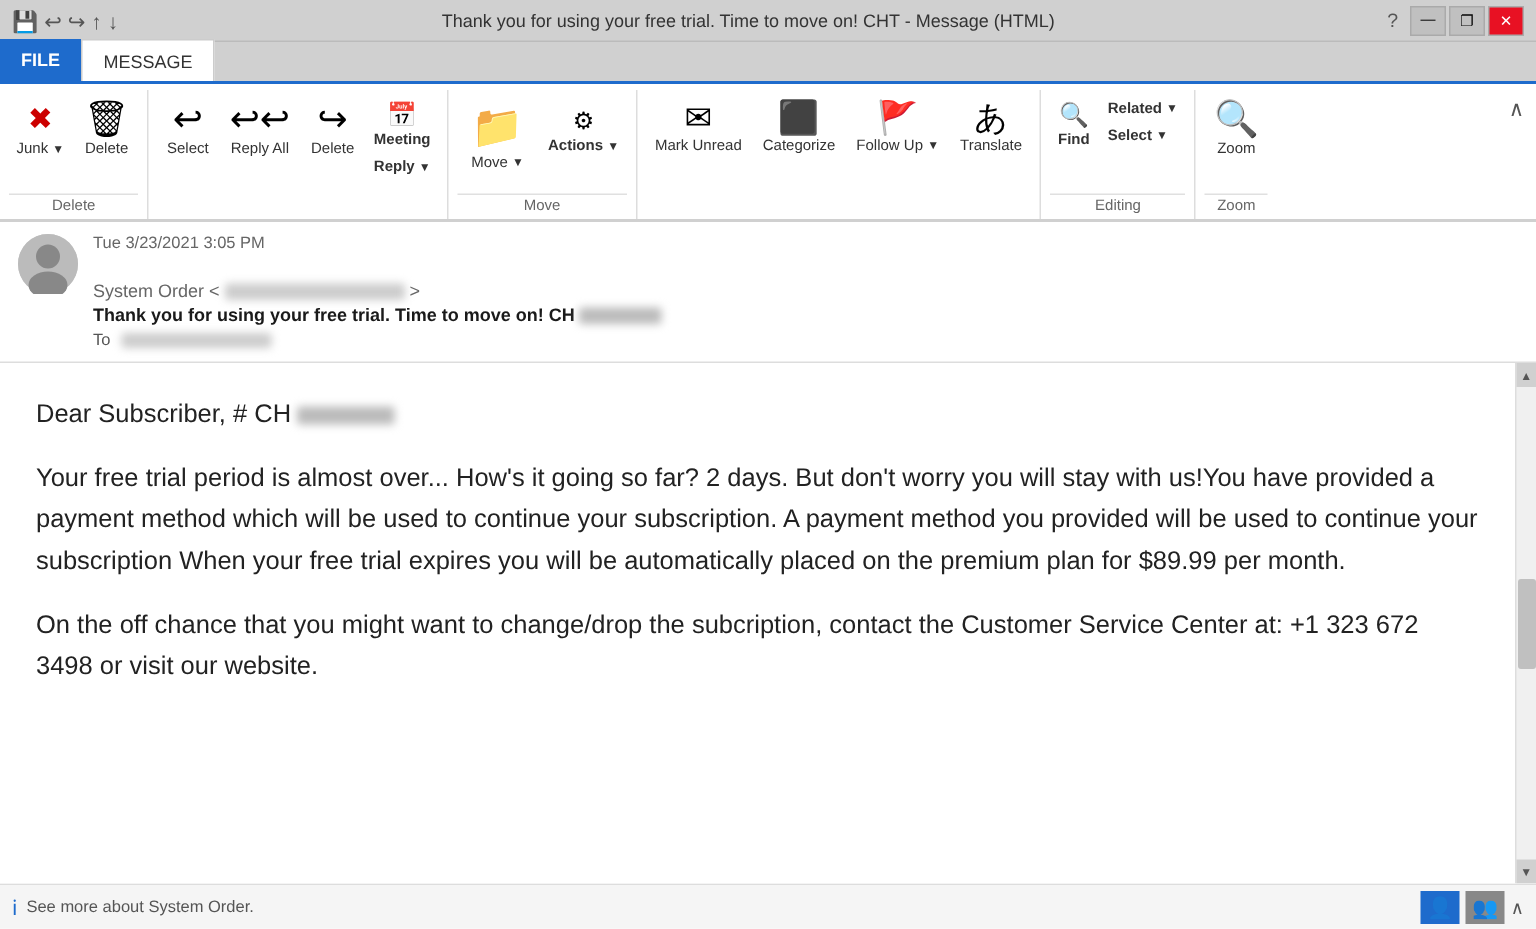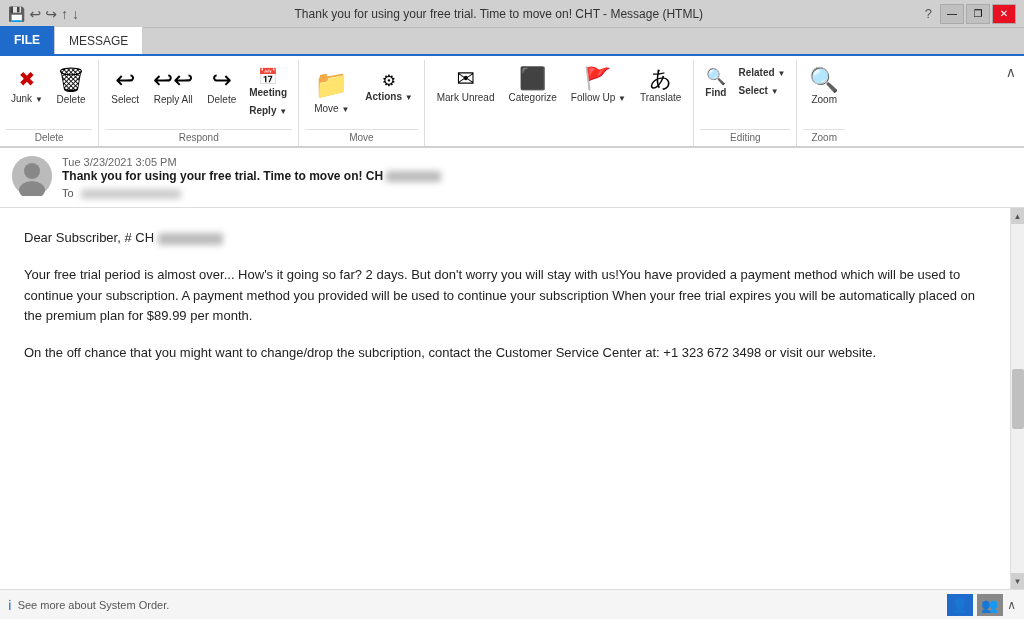--- a/index.html
+++ b/index.html
@@ -151,40 +151,40 @@
     }
     .email-meta { display: flex; align-items: flex-start; gap: 10px; }
     .avatar {
       width: 40px; height: 40px;
       background: #ccc;
       border-radius: 50%;
       display: flex; align-items: center; justify-content: center;
       font-size: 18px; color: #888; flex-shrink: 0;
     }
     .email-info { flex: 1; }
-    .email-date { font-size: 11px; color: #666; margin-bottom: 1px; }
+    .email-date { font-size: 11px; color: #666; margin-bottom: 19px; }
     .email-from { font-size: 12px; color: #333; margin-bottom: 2px; }
     .email-from span { color: #666; }
     .email-subject { font-size: 12px; font-weight: bold; color: #1a1a1a; }
     .email-to { font-size: 11px; color: #666; margin-top: 4px; }
     .email-to-label { color: #555; margin-right: 4px; margin-top: 41px; }
 
     
     .email-body-wrapper {
       flex: 1;
       background: white;
       overflow: hidden;
       display: flex;
       position: relative;
     }
     .email-body {
       flex: 1;
       padding: 20px 24px;
       overflow-y: auto;
-      font-size: 13px;
+      font-size: 17px;
       line-height: 1.6;
       color: #222;
     }
     .email-body p { margin-bottom: 16px; }
     .scrollbar-track {
       width: 14px;
       background: #f0f0f0;
       border-left: 1px solid #ddd;
       display: flex;
       flex-direction: column;
@@ -302,21 +302,20 @@
           <span class="label">Meeting</span>
         </div>
         <div class="ribbon-btn-small">
           <span class="label">
             <span>Reply</span>
             <span class="dropdown-arrow">▼</span>
           </span>
         </div>
       </div>
     </div>
-    <div class="ribbon-group-label">Respond</div>
   </div>
 
   <div class="ribbon-group">
     <div class="ribbon-group-content">
       <div class="big-move-btn">
         <div class="icon" style="font-size:28px;color:#e8a000;">📁</div>
         <div class="label">
           <span>Move</span>
           <span class="dropdown-arrow">▼</span>
         </div>
@@ -397,20 +396,25 @@
   <div class="email-meta">
     <div class="avatar">
       <svg width="40" height="40" viewBox="0 0 40 40">
         <circle cx="20" cy="20" r="20" fill="#bbb"></circle>
         <circle cx="20" cy="15" r="8" fill="#888"></circle>
         <ellipse cx="20" cy="34" rx="13" ry="9" fill="#888"></ellipse>
       </svg>
     </div>
     <div class="email-info">
       <div class="email-date">Tue 3/23/2021 3:05 PM</div>
+      <div class="email-from">
+        <span>System Order &lt;</span>
+        <span style="display:inline-block;background:#ccc;filter:blur(3px);width:120px;height:11px;border-radius:2px;vertical-align:middle;"></span>
+        <span>&gt;</span>
+      </div>
       <div class="email-subject">
         <span>Thank you for using your free trial. Time to move on! CH</span><span style="display:inline-block;background:#bbb;filter:blur(3px);width:55px;height:11px;border-radius:2px;vertical-align:middle;margin-left:3px;"></span>
       </div>
       <div class="email-to">
         <span class="email-to-label">To</span>
         <span style="display:inline-block;background:#ccc;filter:blur(3px);width:100px;height:10px;border-radius:2px;vertical-align:middle;"></span>
       </div>
     </div>
   </div>
 </div>

